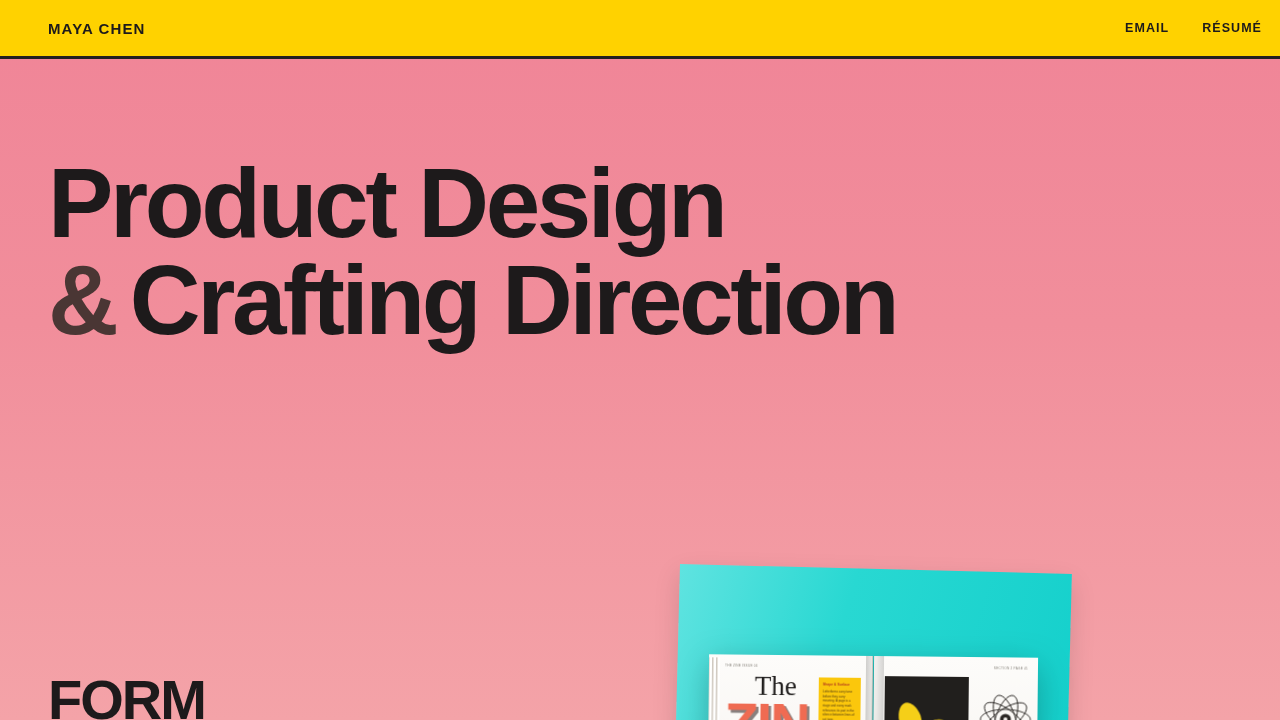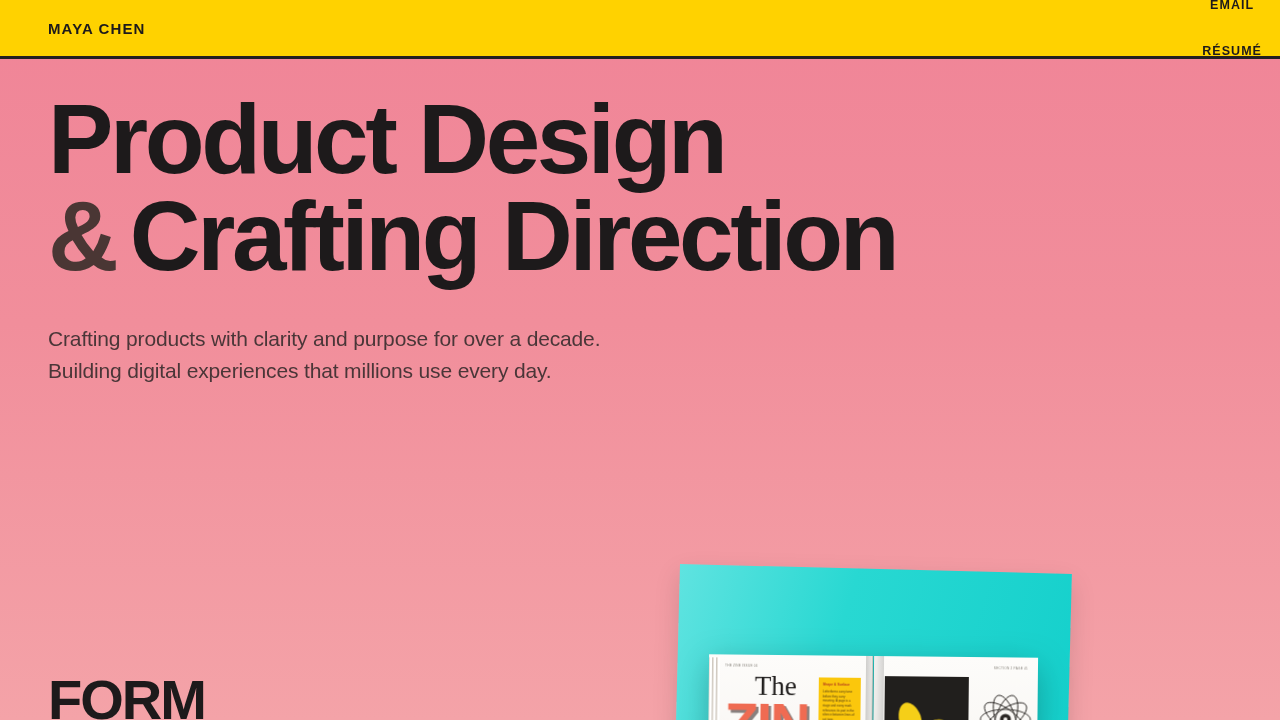--- a/index.html
+++ b/index.html
@@ -43,42 +43,41 @@
     font-size:15px;
     font-weight:bold;
     letter-spacing:1.1px;
     color:#1d1a1b;
     line-height:1;
     white-space:nowrap;
   }
 
   .nav-links {
     display:flex;
-    align-items:center;
+    align-items:flex-start;
     gap:33px;
-    flex-direction:column;
   }
 
   .nav-link {
     font-size:12.5px;
     font-weight:bold;
     letter-spacing:1.05px;
     color:#1d1a1b;
     text-decoration:none;
     line-height:1;
     white-space:nowrap;
     cursor:pointer;
   }
 
   
   .hero {
     position:absolute;
     top:59px; left:0;
     width:1280px;
-    padding:32px 0 0 48px;
+    padding:96px 0 0 48px;
     z-index:10;
   }
 
   .headline {
     font-family:"Liberation Sans", sans-serif;
     font-weight:bold;
     font-size:98px;
     line-height:0.99;
     letter-spacing:-3.4px;
     color:#1d1a1b;
@@ -278,24 +277,20 @@
       <a class="nav-link">RÉSUMÉ</a>
     </div>
   </nav>
 
   <div class="hero">
     <h1 class="headline">
       <span class="hl-line">Product Design</span>
       <span class="hl-line"><span class="amp">&amp;</span><span>Crafting Direction</span></span>
     </h1>
 
-    <p class="subhead">
-      <span class="sub-line">Crafting products with clarity and purpose for over a decade.</span>
-      <span class="sub-line">Building digital experiences that millions use every day.</span>
-    </p>
   </div>
 
   <div class="section-label">FORM</div>
 
   <div class="photo">
 
     <div class="teal-sheet"></div>
 
     <div class="book">
 

